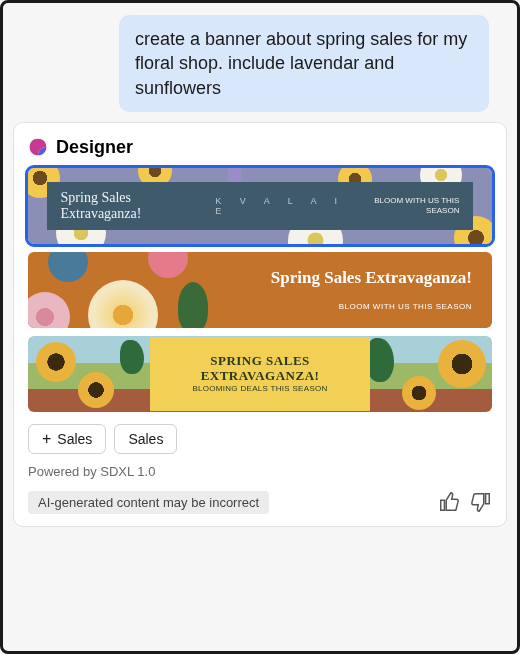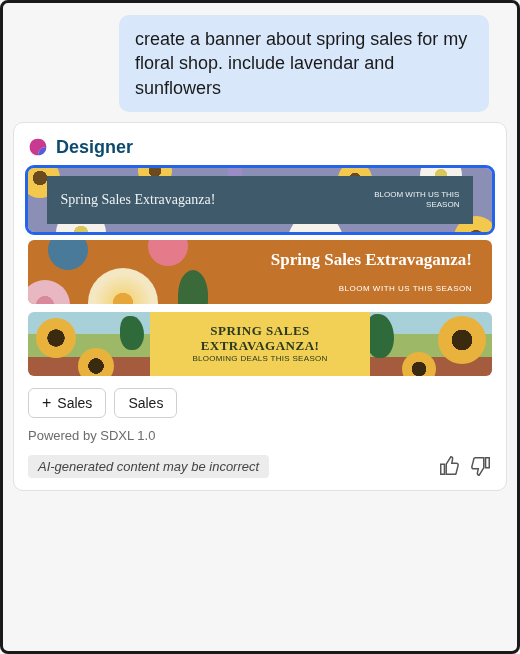--- a/index.html
+++ b/index.html
@@ -44,29 +44,29 @@
     align-items: center;
     gap: 8px;
   }
   .designer-logo {
     width: 20px;
     height: 20px;
   }
   .card-title {
     font-size: 18px;
     font-weight: 600;
-    color: #0c4a6e;
+    color: #000000;
   }
   .banners {
     display: flex;
     flex-direction: column;
     gap: 8px;
   }
   .banner {
-    height: 64px;
+    height: 76px;
     border-radius: 6px;
     position: relative;
     overflow: hidden;
     cursor: pointer;
   }
   .banner.selected {
     outline: 3px solid #2563eb;
     outline-offset: 0;
   }
   
@@ -212,21 +212,20 @@
   .powered {
     font-size: 13px;
     color: #6b6b6b;
     margin-top: 0;
   }
   .footer {
     display: flex;
     align-items: center;
     justify-content: space-between;
     margin-top: 2px;
-    font-style: italic;
   }
   .disclaimer {
     background: #ececec;
     color: #444;
     font-size: 13px;
     padding: 4px 10px;
     border-radius: 4px;
   }
   .feedback {
     display: flex;
@@ -268,20 +267,21 @@
           <div class="fl wht" style="width:50px;height:50px;left:28px;top:40px"></div>
           <div class="fl sun" style="width:34px;height:34px;left:110px;top:-14px"></div>
           <div class="fl wht" style="width:55px;height:55px;left:260px;top:45px"></div>
           <div class="fl sun" style="width:34px;height:34px;left:310px;top:-6px"></div>
           <div class="fl sun" style="width:44px;height:44px;right:-6px;top:48px"></div>
           <div class="fl wht" style="width:42px;height:42px;right:30px;top:-14px"></div>
           <div class="fl lav" style="width:14px;height:30px;left:200px;top:-8px;border-radius:40%"></div>
         </div>
         <div class="banner-1-bar">
           <span class="banner-1-title">Spring Sales Extravaganza!</span>
+          <span class="banner-1-mid">K  V  A  L  A  I  E</span>
           <span class="banner-1-sub">BLOOM WITH US THIS SEASON</span>
         </div>
       </div>
 
       <div class="banner banner-2">
         <div class="banner-2-flowers">
           <div class="bl" style="width:70px;height:70px;left:60px;top:28px;background:radial-gradient(circle,#e6a63a 20%,#f4d888 21%,#f4e8c4 60%)"></div>
           <div class="bl" style="width:50px;height:50px;left:-8px;top:40px;background:radial-gradient(circle,#d98a9a 25%,#e8b7c2 26%)"></div>
           <div class="bl" style="width:40px;height:40px;left:120px;top:-14px;background:#e47a8a"></div>
           <div class="bl" style="width:40px;height:40px;left:20px;top:-10px;background:#4a7a9a"></div>

